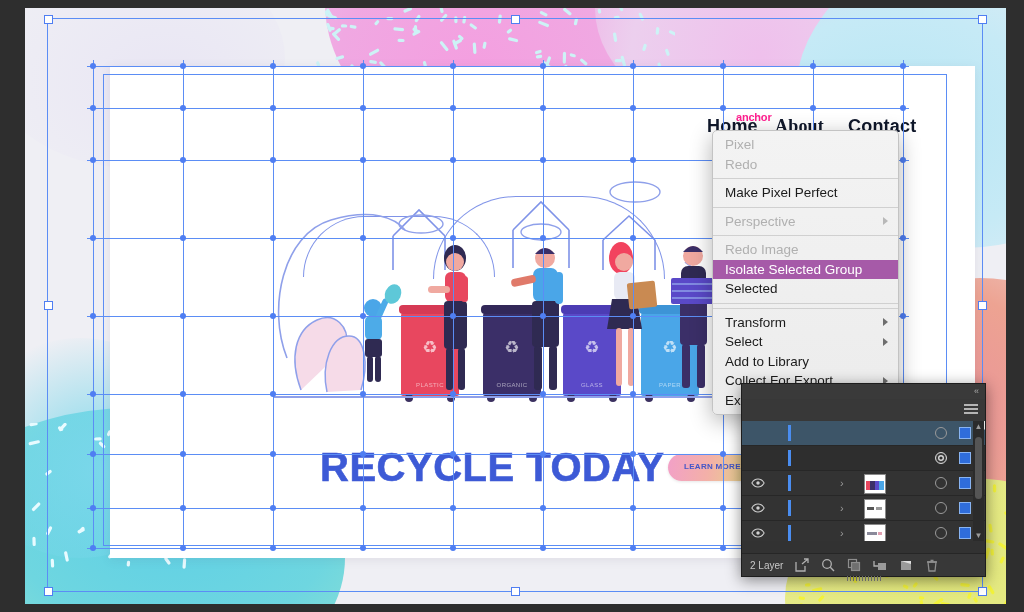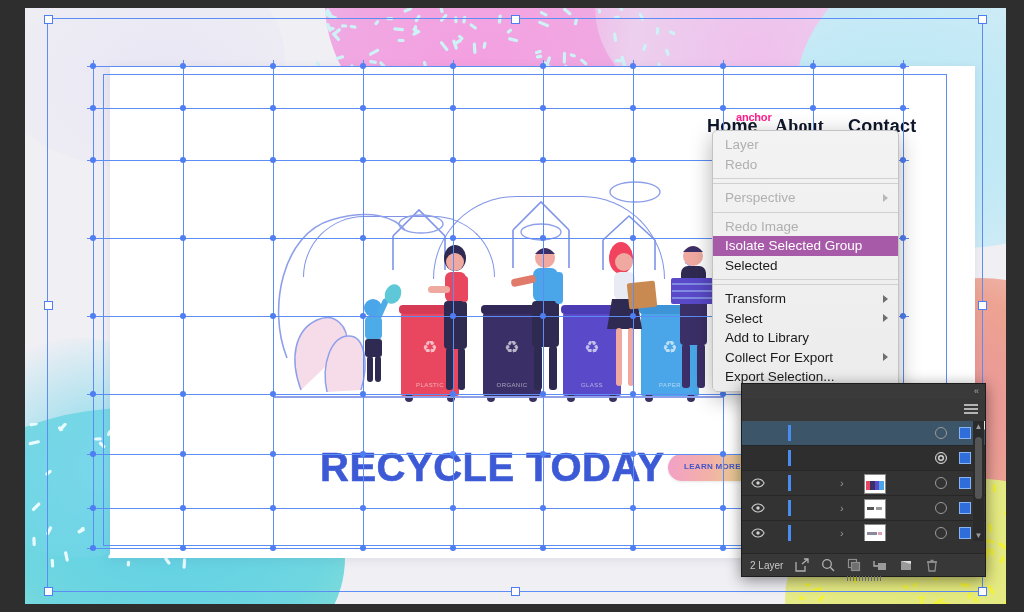--- a/index.html
+++ b/index.html
@@ -640,23 +640,24 @@
         <div class="handle" style="left:956px;top:10px;"></div>
         <div class="handle" style="left:22px;top:296px;"></div>
         <div class="handle" style="left:956px;top:296px;"></div>
         <div class="handle" style="left:22px;top:582px;"></div>
         <div class="handle" style="left:489px;top:582px;"></div>
         <div class="handle" style="left:956px;top:582px;"></div>
       </div>
   </div>
 
   <div id="ctx">
-      <div class="mi disabled"><span>Layer</span></div>
+      <div class="mi disabled"><span>Pixel</span></div>
       <div class="mi disabled"><span>Redo</span></div>
       <div class="msep"></div>
+      <div class="mi"><span>Make Pixel Perfect</span></div>
       <div class="msep"></div>
       <div class="mi disabled"><span>Perspective</span><span class="arrow"></span></div>
       <div class="msep"></div>
       <div class="mi disabled"><span>Redo Image</span></div>
       <div class="mi sel"><span>Isolate Selected Group</span></div>
       <div class="mi"><span>Selected</span></div>
       <div class="msep"></div>
       <div class="msep"></div>
       <div class="mi"><span>Transform</span><span class="arrow"></span></div>
       <div class="mi"><span>Select</span><span class="arrow"></span></div>

